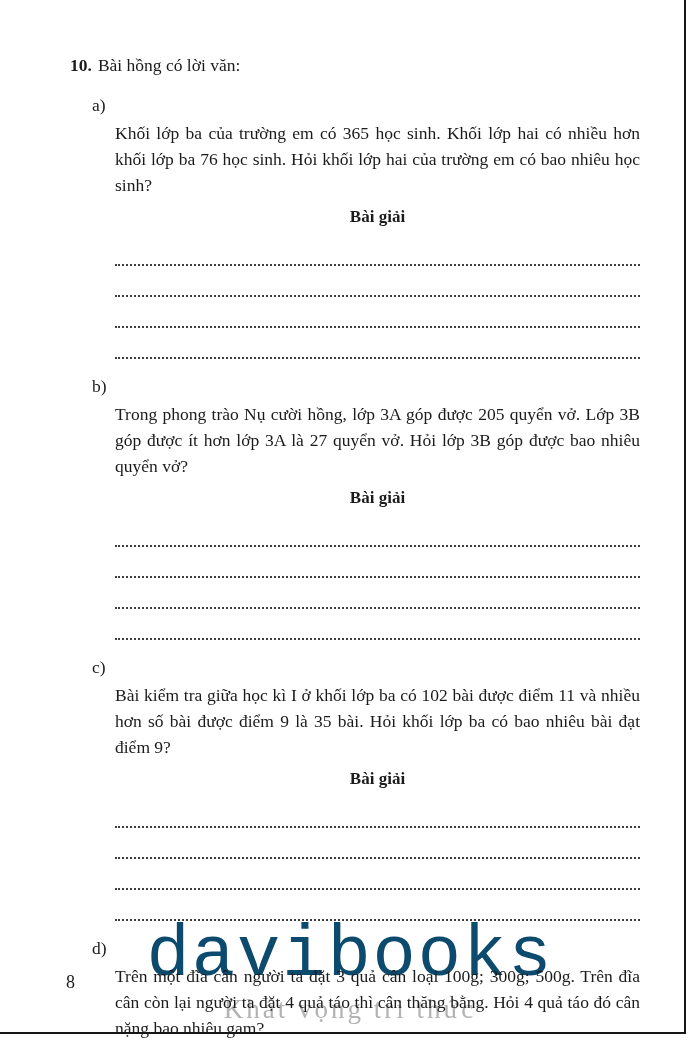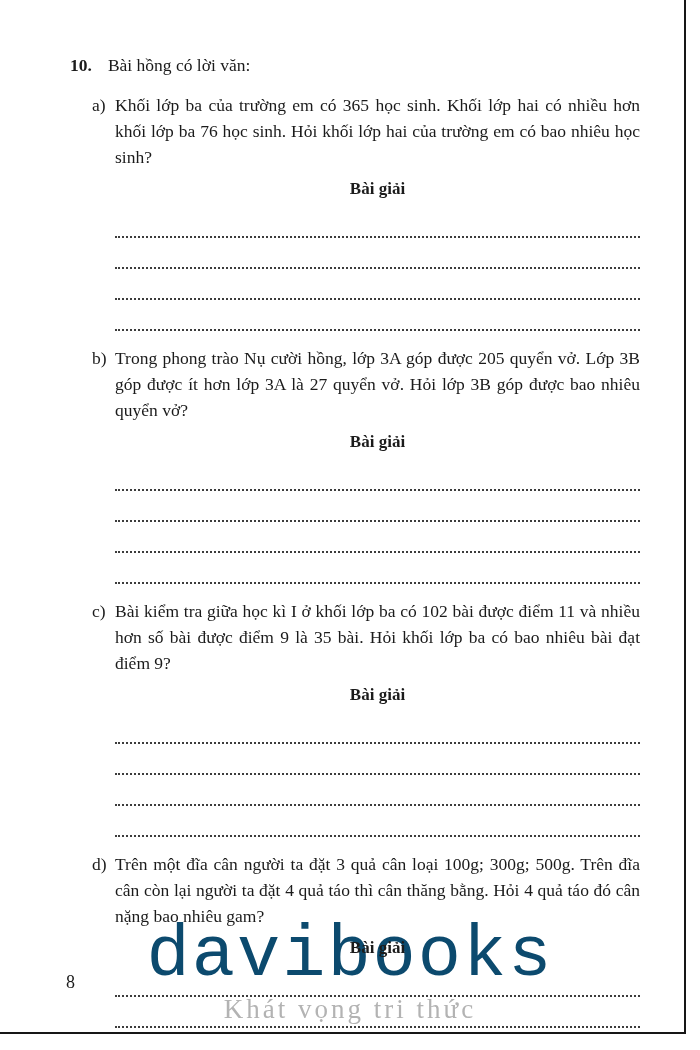--- a/index.html
+++ b/index.html
@@ -15,31 +15,32 @@
   .page-content {
     position: relative;
     padding: 52px 60px 0 70px;
     z-index: 2;
   }
   .exercise-header {
     font-size: 17.5px;
     line-height: 26px;
     margin-bottom: 6px;
   }
-  .exercise-number { font-weight: bold; margin-right: 16px; }
+  .exercise-number { font-weight: bold; margin-right: 6px; }
   .problem { margin-left: 22px; margin-top: 14px; }
   .problem-statement {
     display: flex;
     font-size: 17.5px;
     line-height: 26px;
   }
   .plabel { flex: 0 0 23px; }
   .ptext {
     flex: 1;
     text-align: justify;
+    margin-top: 28px;
   }
   .solution-heading {
     margin-left: 23px;
     text-align: center;
     font-weight: bold;
     font-size: 17px;
     margin-top: 9px;
     margin-bottom: 6px;
   }
   .answer-lines { margin-left: 23px; padding-top: 2px; }

